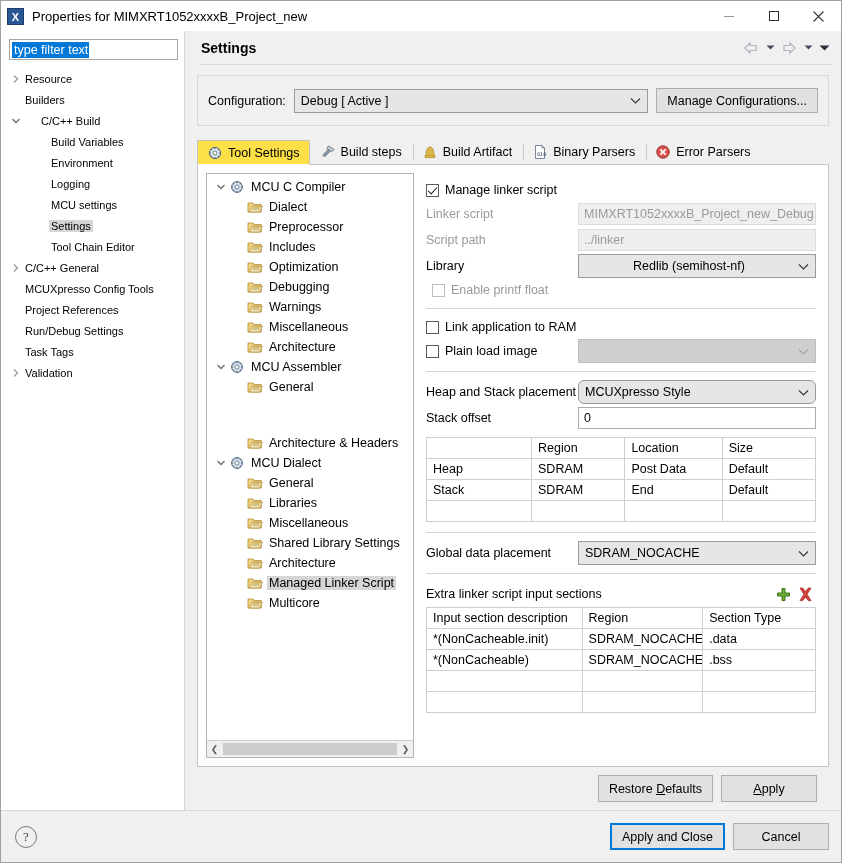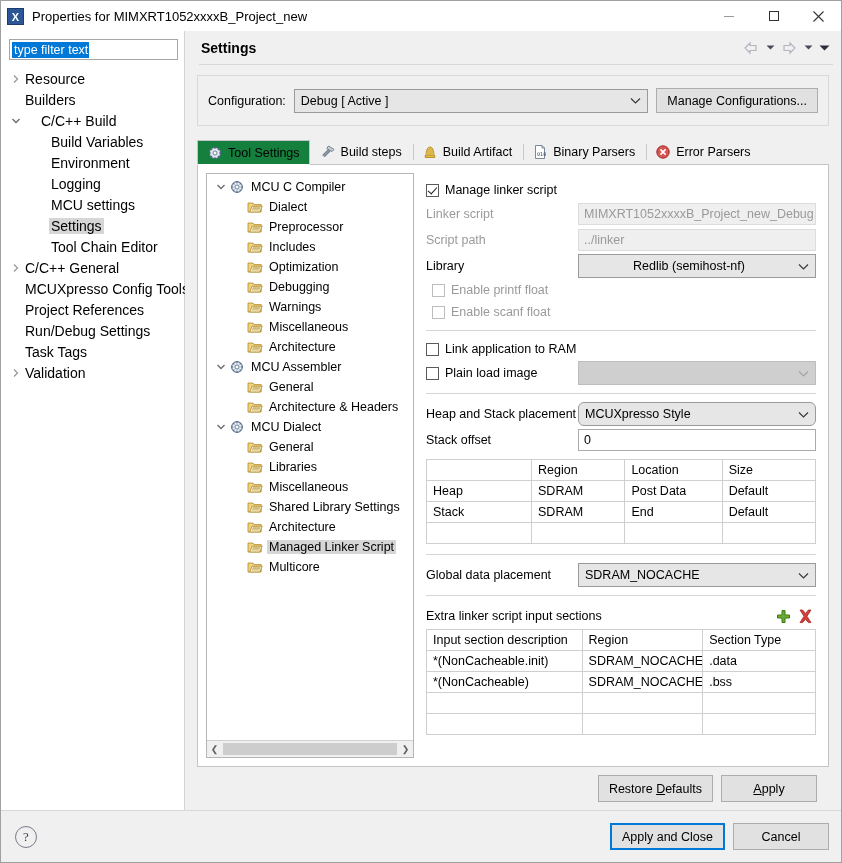--- a/index.html
+++ b/index.html
@@ -88,21 +88,21 @@
     align-items: center;
     padding: 0 2px;
   }
   .filter-text {
     background: #0078d7;
     color: #ffffff;
     font-size: 12.5px;
     padding: 1px 1px 1px 2px;
     white-space: nowrap;
   }
-  .tree { padding-top: 4px; font-size: 14px; }
+  .tree { padding-top: 4px; font-size: 11px; }
   .tree-row {
     display: flex;
     align-items: center;
     height: 21px;
     padding-left: 8px;
     white-space: nowrap;
   }
   .twisty {
     width: 14px; height: 21px;
     display: flex; align-items: center; justify-content: center;
@@ -235,21 +235,21 @@
     position: relative;
   }
   .tab + .tab::before {
     content: "";
     position: absolute;
     left: 0; top: 4px; bottom: 4px;
     width: 1px;
     background: #c9c9c9;
   }
   .tab.active {
-    background: #15803d;
+    background: #fde047;
     border: 1px solid #c4c4c4;
     border-bottom: 1px solid #ffffff;
     margin-bottom: -1px;
   }
   .tab.active + .tab::before { background: transparent; }
   .tab-icon { width: 16px; height: 16px; display:block; flex: 0 0 auto;}
 
   
   .panes {
     flex: 1 1 auto;
@@ -785,21 +785,21 @@
                   <span class="twisty blank"></span>
                   <span style="display: flex;">
                     <svg class="tt-icon" viewBox="0 0 16 16">
                       <path d="M1 4 L6 4 L7.2 5.6 L14.2 5.6 L14.2 13 L1 13 Z" fill="#f2d27e" stroke="#b08a2e" stroke-width="0.8"></path>
                       <path d="M2.6 13 L5.2 7.2 L15.3 7.2 L12.7 13 Z" fill="#fbf0c9" stroke="#b08a2e" stroke-width="0.8"></path>
                       <path d="M6 8.3 L13.4 8.3 M5.5 9.6 L12.9 9.6 M5 10.9 L12.4 10.9" stroke="#9c7a26" stroke-width="0.5"></path>
                     </svg>
                   </span>
                   <span class="tt-label">General</span>
                 </div>
-                <div class="tt-row" style="padding-left: 24px;">
+                <div class="tt-row" style="padding-left: 24px; margin-top: 36px;">
                   <span class="twisty blank"></span>
                   <span style="display: flex;">
                     <svg class="tt-icon" viewBox="0 0 16 16">
                       <path d="M1 4 L6 4 L7.2 5.6 L14.2 5.6 L14.2 13 L1 13 Z" fill="#f2d27e" stroke="#b08a2e" stroke-width="0.8"></path>
                       <path d="M2.6 13 L5.2 7.2 L15.3 7.2 L12.7 13 Z" fill="#fbf0c9" stroke="#b08a2e" stroke-width="0.8"></path>
                       <path d="M6 8.3 L13.4 8.3 M5.5 9.6 L12.9 9.6 M5 10.9 L12.4 10.9" stroke="#9c7a26" stroke-width="0.5"></path>
                     </svg>
                   </span>
                   <span class="tt-label">Architecture &amp; Headers</span>
                 </div>
@@ -932,24 +932,20 @@
                   <svg width="11" height="7" viewBox="0 0 11 7">
                       <path d="M1 1.5 L5.5 6 L10 1.5" fill="none" stroke="#3a3a3a" stroke-width="1.2"></path>
                     </svg>
                 </span>
               </div>
             </div>
 
             <div class="check-row" style="padding-left:6px;">
               <span class="cb dim"></span>
               <span class="dim-text">Enable printf float</span>
-            </div>
-            <div class="check-row" style="padding-left:6px;">
-              <span class="cb dim"></span>
-              <span class="dim-text">Enable scanf float</span>
             </div>
 
             <div class="sep"></div>
 
             <div class="check-row">
               <span class="cb"></span>
               <span>Link application to RAM</span>
             </div>
 
             <div class="field-row">

